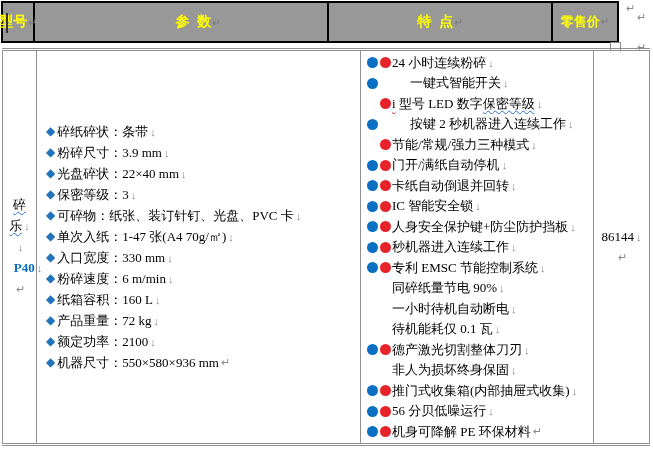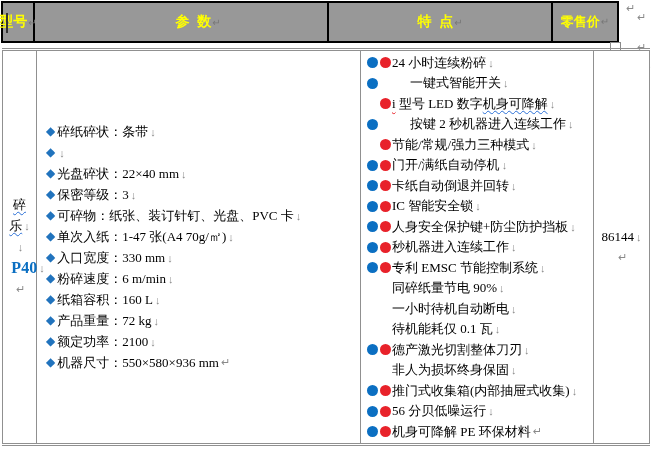--- a/index.html
+++ b/index.html
@@ -49,21 +49,21 @@
     background:#fff;
   }
   .cell { border-right:1px solid #909090;font-family:Liberation Serif, serif; }
   .cell:last-child { border-right:none;justify-content:center; }
 
   .model-cell {
     width:34px; display:flex; flex-direction:column;
     align-items:center; justify-content:center; font-size:13px;
   }
   .m-line { height:21px; display:flex; align-items:center; justify-content:center; }
-  .p40 { color:#0b6fc2; font-weight:bold; font-size:16px;margin-left:17px; }
+  .p40 { color:#0b6fc2; font-weight:bold; font-size:13px;margin-left:17px; }
 
   .params-cell {
     width:324px; display:flex; flex-direction:column; justify-content:center;
     padding-left:9px; font-size:13px;
   }
   .param-line { height:21px; display:flex; align-items:center; white-space:pre; }
   .diamond { color:#2173bd; font-size:12px; margin-right:2px; }
 
   .features-cell {
     width:233px; display:flex; flex-direction:column; justify-content:center;
@@ -139,37 +139,37 @@
           <span class="p40">P40</span>
           <span class="mark">↓</span>
         </div>
         <div class="m-line">
             <span class="mark">↵</span>
           </div>
       </div>
 
       <div class="cell params-cell">
           <div class="param-line"><span class="diamond">◆</span><span>碎纸碎状：条带</span><span class="mark">↓</span></div>
-          <div class="param-line"><span class="diamond">◆</span><span class="mark">↓</span></div>
+          <div class="param-line"><span class="diamond">◆</span><span>粉碎尺寸：3.9 mm</span><span class="mark">↓</span></div>
           <div class="param-line"><span class="diamond">◆</span><span>光盘碎状：22×40 mm</span><span class="mark">↓</span></div>
           <div class="param-line"><span class="diamond">◆</span><span>保密等级：3</span><span class="mark">↓</span></div>
           <div class="param-line"><span class="diamond">◆</span><span>可碎物：纸张、装订针钉、光盘、PVC 卡</span><span class="mark">↓</span></div>
           <div class="param-line"><span class="diamond">◆</span><span>单次入纸：1-47 张(A4 70g/㎡)</span><span class="mark">↓</span></div>
           <div class="param-line"><span class="diamond">◆</span><span>入口宽度：330 mm</span><span class="mark">↓</span></div>
           <div class="param-line"><span class="diamond">◆</span><span>粉碎速度：6 m/min</span><span class="mark">↓</span></div>
           <div class="param-line"><span class="diamond">◆</span><span>纸箱容积：160 L</span><span class="mark">↓</span></div>
           <div class="param-line"><span class="diamond">◆</span><span>产品重量：72 kg</span><span class="mark">↓</span></div>
           <div class="param-line"><span class="diamond">◆</span><span>额定功率：2100</span><span class="mark">↓</span></div>
           <div class="param-line"><span class="diamond">◆</span><span>机器尺寸：550×580×936 mm</span><span class="mark">↵</span></div>
         </div>
 
       <div class="cell features-cell">
           <div class="feat-line"><span class="slot"><span class="dot dot-blue"></span></span><span class="slot"><span class="dot dot-red"></span></span><span>24 小时连续粉碎</span><span class="mark">↓</span></div>
           <div class="feat-line"><span class="slot"><span class="dot dot-blue"></span></span><span class="slot"></span><span class="bgap"></span><span>一键式智能开关</span><span class="mark">↓</span></div>
-          <div class="feat-line"><span class="slot"></span><span class="slot"><span class="dot dot-red"></span></span><span><span class="wavy-red">i</span><span> 型号 LED 数字</span><span class="wavy-blue">机身可降解</span></span><span class="mark">↓</span></div>
+          <div class="feat-line"><span class="slot"></span><span class="slot"><span class="dot dot-red"></span></span><span><span class="wavy-red">i</span><span> 型号 LED 数字</span><span class="wavy-blue">保密等级</span></span><span class="mark">↓</span></div>
           <div class="feat-line"><span class="slot"><span class="dot dot-blue"></span></span><span class="slot"></span><span class="bgap"></span><span>按键 2 秒机器进入连续工作</span><span class="mark">↓</span></div>
           <div class="feat-line"><span class="slot"></span><span class="slot"><span class="dot dot-red"></span></span><span>节能/常规/强力三种模式</span><span class="mark">↓</span></div>
           <div class="feat-line"><span class="slot"><span class="dot dot-blue"></span></span><span class="slot"><span class="dot dot-red"></span></span><span>门开/满纸自动停机</span><span class="mark">↓</span></div>
           <div class="feat-line"><span class="slot"><span class="dot dot-blue"></span></span><span class="slot"><span class="dot dot-red"></span></span><span>卡纸自动倒退并回转</span><span class="mark">↓</span></div>
           <div class="feat-line"><span class="slot"><span class="dot dot-blue"></span></span><span class="slot"><span class="dot dot-red"></span></span><span>IC 智能安全锁</span><span class="mark">↓</span></div>
           <div class="feat-line"><span class="slot"><span class="dot dot-blue"></span></span><span class="slot"><span class="dot dot-red"></span></span><span>人身安全保护键+防尘防护挡板</span><span class="mark">↓</span></div>
           <div class="feat-line"><span class="slot"><span class="dot dot-blue"></span></span><span class="slot"><span class="dot dot-red"></span></span><span>秒机器进入连续工作</span><span class="mark">↓</span></div>
           <div class="feat-line"><span class="slot"><span class="dot dot-blue"></span></span><span class="slot"><span class="dot dot-red"></span></span><span>专利 EMSC 节能控制系统</span><span class="mark">↓</span></div>
           <div class="feat-line"><span class="slot"></span><span class="slot"></span><span>同碎纸量节电 90%</span><span class="mark">↓</span></div>
           <div class="feat-line"><span class="slot"></span><span class="slot"></span><span>一小时待机自动断电</span><span class="mark">↓</span></div>

